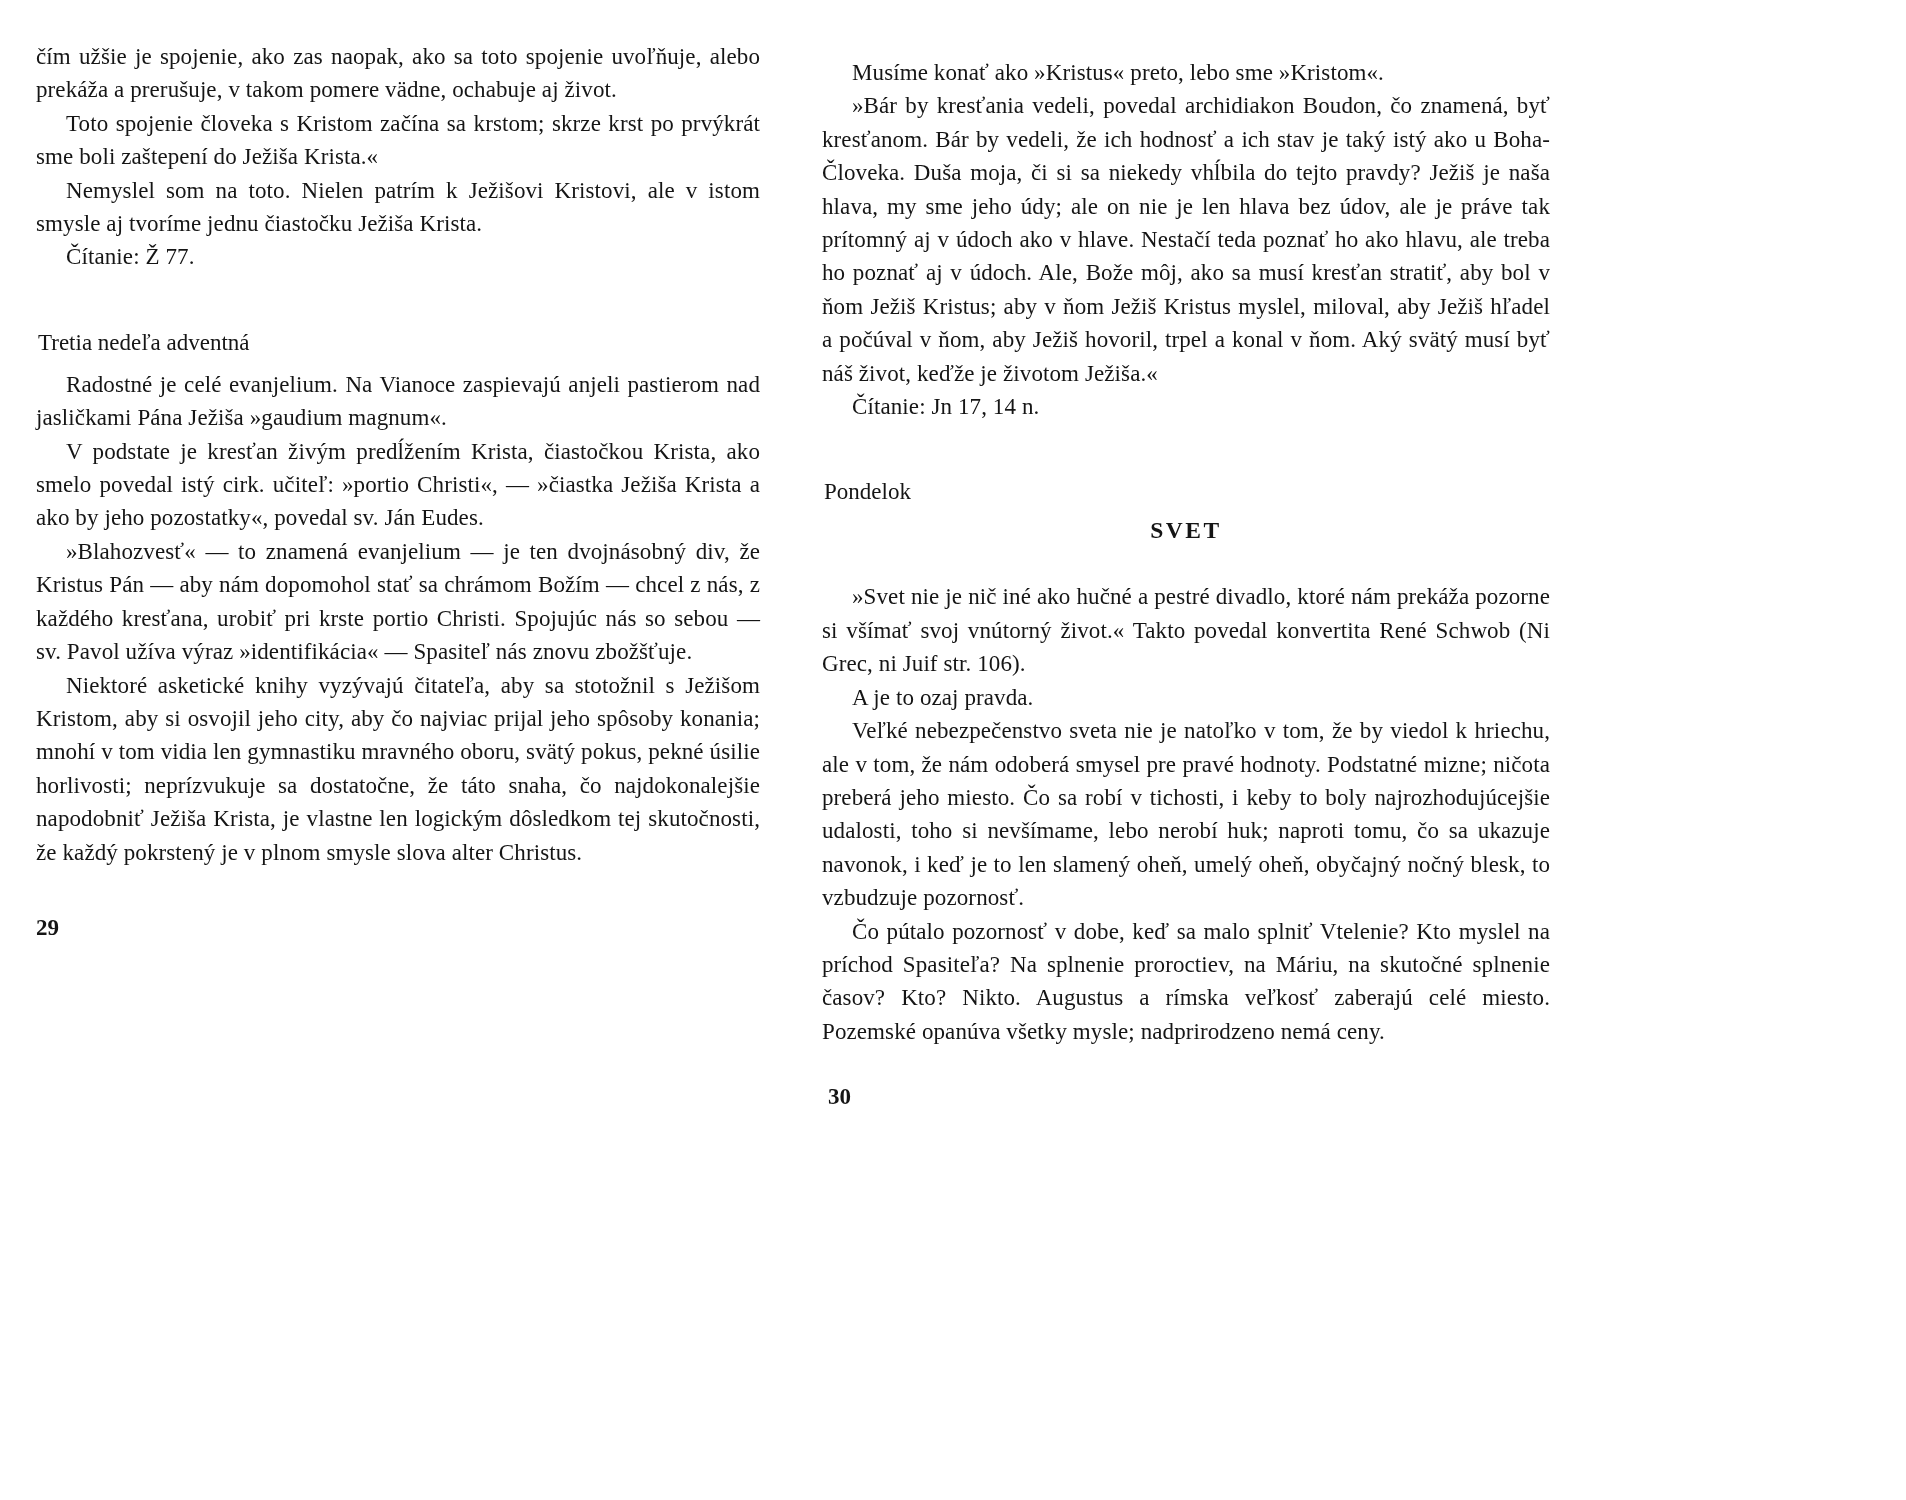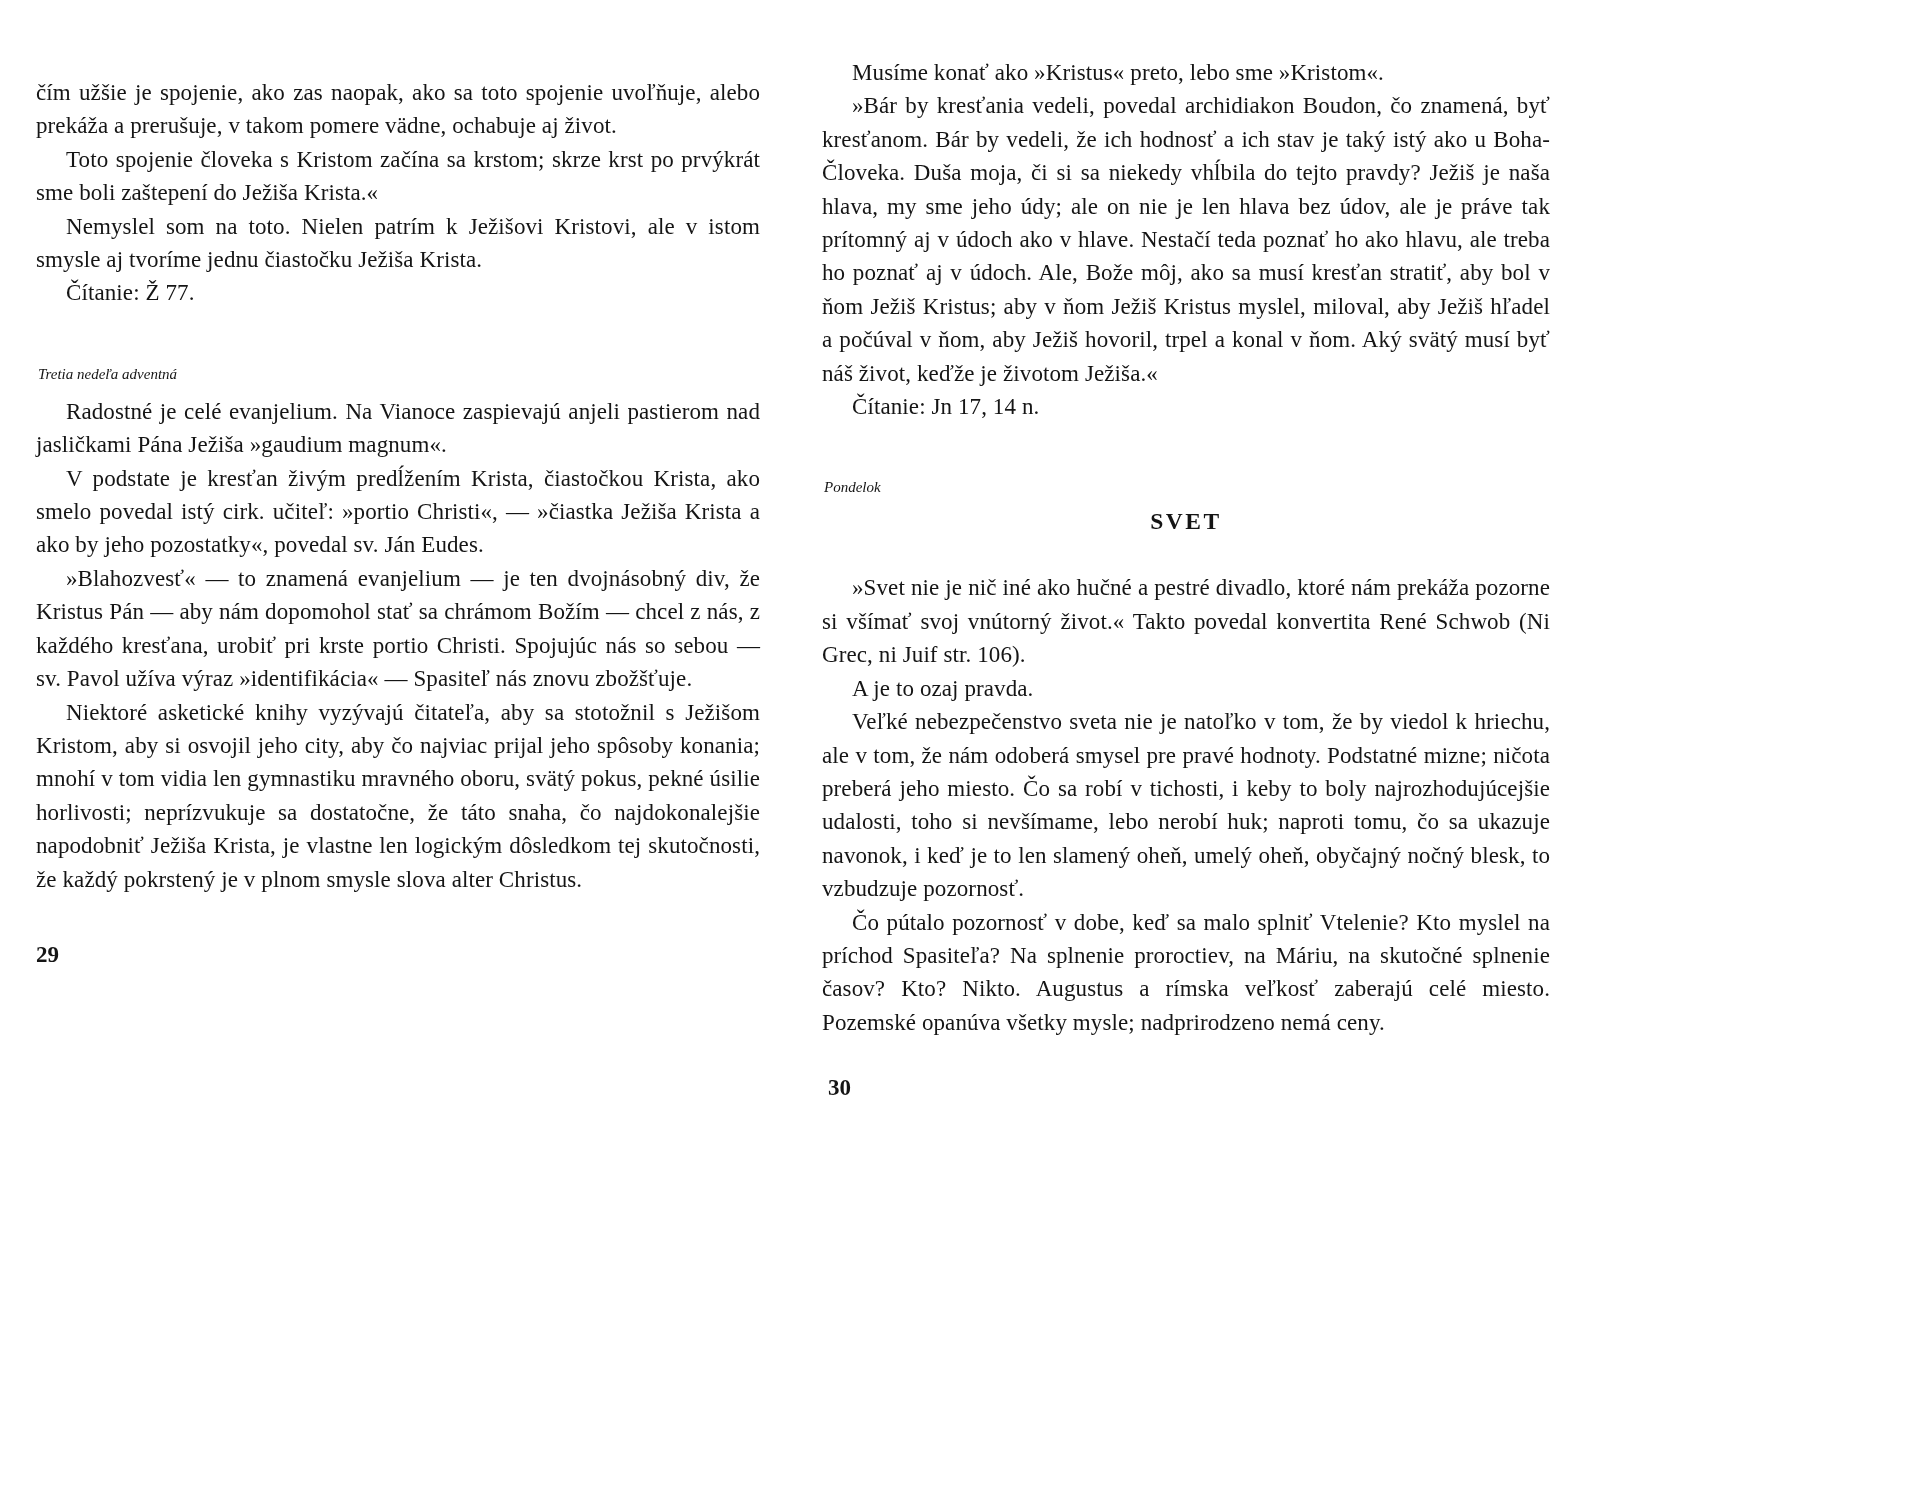--- a/index.html
+++ b/index.html
@@ -16,42 +16,40 @@
     overflow: hidden;
   }
   .page {
     position: absolute;
     top: 0;
   }
   #page-left {
     left: 36px;
     top: 40px;
     width: 724px;
-    margin-top: 36px;
   }
   #page-right {
     left: 822px;
     top: 56px;
     width: 728px;
   }
   .p {
     font-size: 23px;
     line-height: 33.4px;
     text-align: justify;
     text-indent: 30px;
     margin: 0;
     letter-spacing: 0.1px;
   }
   .p.no-indent {
     text-indent: 0;
   }
   .h-italic {
-    font-style: italic;
     font-weight: normal;
-    font-size: 15px;
+    font-size: 23px;
     margin: 56px 0 12px 0;
     text-indent: 2px;
   }
   .h-center {
     text-align: center;
     font-weight: bold;
     font-size: 23.5px;
     letter-spacing: 2.5px;
     word-spacing: 9px;
     margin: 10px 0 36px 0;

